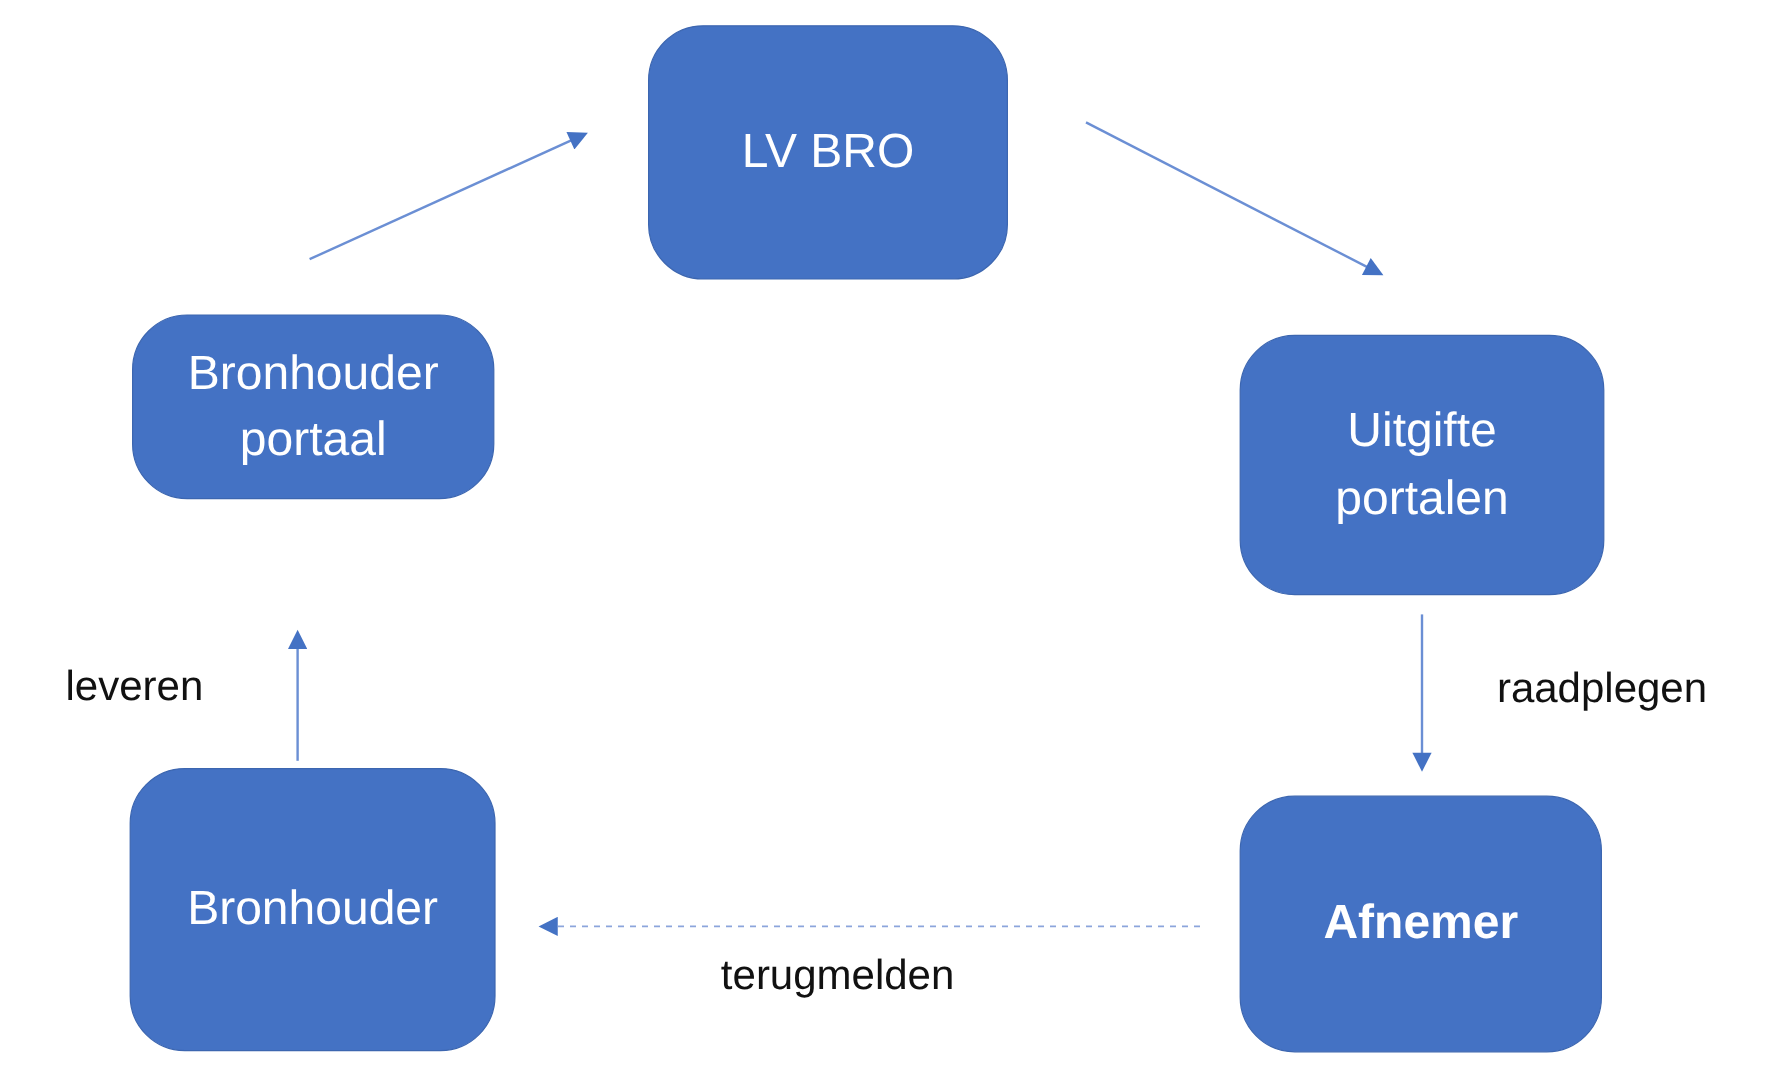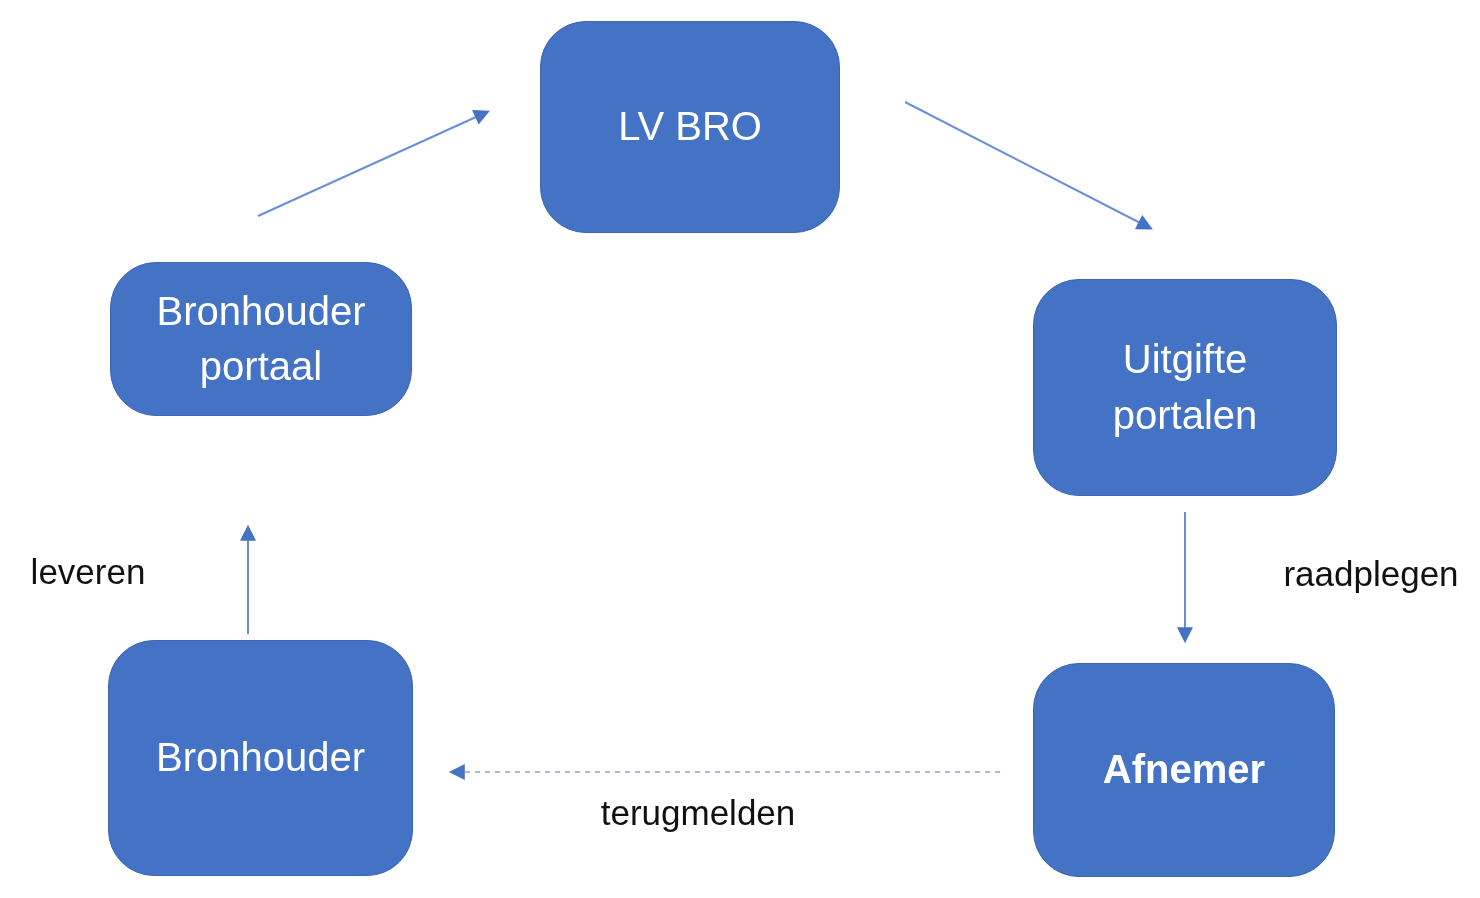--- a/index.html
+++ b/index.html
@@ -41,22 +41,22 @@
   .node-uitgifte-portalen { left: 1033px; top: 263px; width: 304px; height: 217px; margin-top: 16px; }
   .node-bronhouder        { left: 108px;  top: 640px; width: 305px; height: 236px; }
   .node-afnemer           { left: 1033px; top: 663px; width: 302px; height: 214px; font-weight: bold; }
   .edge-label {
     position: absolute;
     transform: translate(-50%, -50%);
     color: #111111;
     font-size: 35px;
     white-space: nowrap;
   }
-  .label-leveren     { left: 88px;  top: 572px; }
-  .label-raadplegen  { left: 1371px; top: 574px; }
+  .label-leveren     { left: 112px;  top: 572px; }
+  .label-raadplegen  { left: 1335px; top: 574px; }
   .label-terugmelden { left: 698px;  top: 813px; }
 </style>
 </head>
 <body>
 
 <div class="canvas">
 
   <svg class="arrow-layer" width="1480" height="898" viewBox="0 0 1480 898" xmlns="http://www.w3.org/2000/svg">
     <defs>
       <marker id="arrowhead" viewBox="0 0 10 10" refX="8" refY="5" markerWidth="19" markerHeight="16" markerUnits="userSpaceOnUse" orient="auto">

